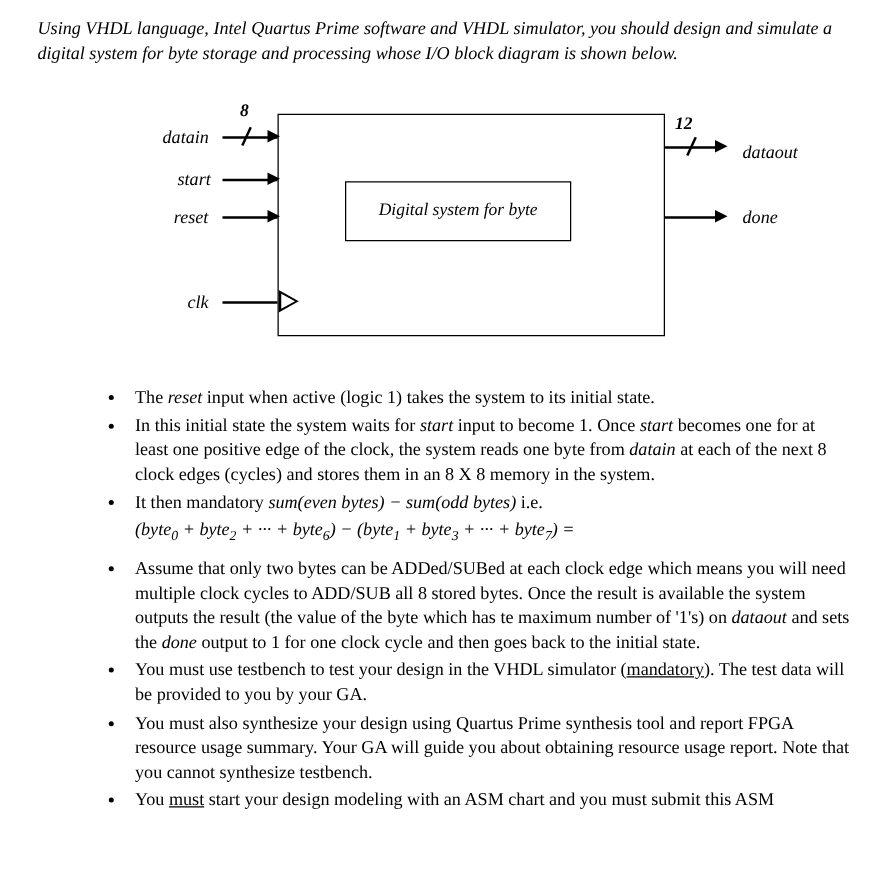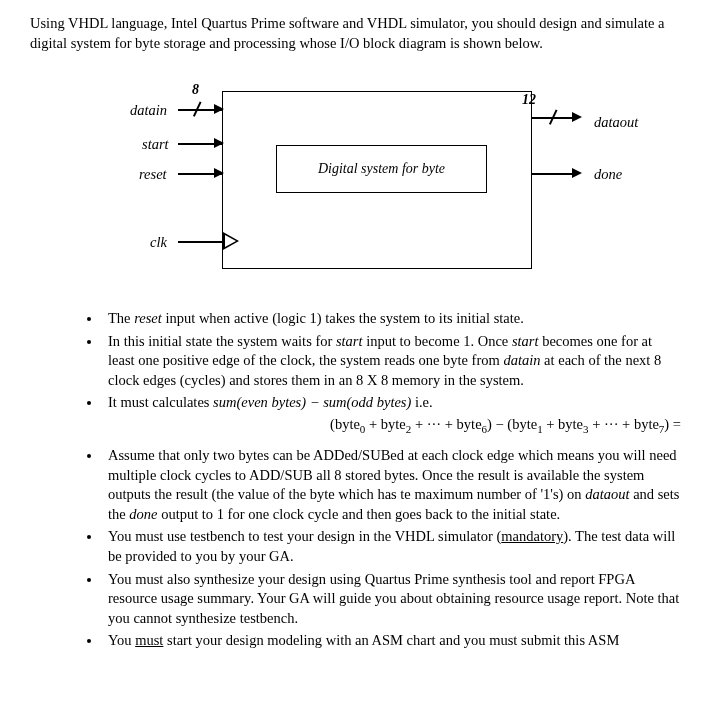--- a/index.html
+++ b/index.html
@@ -6,38 +6,38 @@
     body {
       width: 711px;
       height: 711px;
       background: #fff;
       font-family: "Times New Roman", serif;
       font-size: 14.5px;
       color: #000;
       padding: 14px 30px 10px 30px;
       line-height: 1.35;
     }
-    .paragraph { margin-bottom: 22px; }
+    .paragraph { margin-bottom: 22px; font-style: italic; }
     .diagram {
       position: relative;
       width: 520px;
       height: 216px;
       margin: 18px 0 18px 44px;
     }
     .main-box {
       position: absolute;
       top: 16px; left: 148px;
       width: 310px; height: 178px;
       border: 1.5px solid #000;
       background: #fff;
     }
     .inner-box {
       position: absolute;
       top: 70px; left: 202px;
-      width: 211px; height: 48px;
+      width: 181px; height: 48px;
       border: 1.5px solid #000;
       display: flex; flex-direction: column;
       align-items: center; justify-content: center;
       font-style: italic;
       font-size: 14px;
       line-height: 1.25;
     }
     .port-label {
       position: absolute;
       font-size: 14.5px;
@@ -93,21 +93,22 @@
     ul.bullets {
       list-style: disc;
       padding-left: 72px;
       margin-top: 4px;
     }
     ul.bullets li {
       margin-bottom: 3px;
       padding-left: 6px;
     }
     .eq {
-      text-align: right;
+      text-align: left;
+      font-style: italic;
       line-height: 1.3;
       padding: 2px 0;
     }
     .italic { font-style: italic; }
     .bold { font-weight: normal; }
     .underline { text-decoration: underline; }
     sub { font-size: 11px; }
   </style>
 </head>
 <body>
@@ -133,38 +134,38 @@
   <span class="port-label" style="top:90px;left:65px">reset</span>
   <div class="line" style="top:98px;left:104px;width:44px"></div>
   <div class="arrowhead-right" style="top:93px;left:140px"></div>
 
   <span class="port-label" style="top:158px;left:76px">clk</span>
   <div class="line" style="top:166px;left:104px;width:44px"></div>
   <div class="triangle" style="top:157px;left:149px"></div>
 
   <div class="line" style="top:42px;left:458px;width:44px"></div>
   <div class="slash" style="top:35px;left:472px"></div>
-  <span class="bus-label" style="top:16px;left:448px">12</span>
+  <span class="bus-label" style="top:16px;left:466px">12</span>
   <div class="arrowhead-right" style="top:37px;left:498px"></div>
   <span class="port-label" style="top:38px;left:520px">dataout</span>
 
   <div class="line" style="top:98px;left:458px;width:44px"></div>
   <div class="arrowhead-right" style="top:93px;left:498px"></div>
   <span class="port-label" style="top:90px;left:520px">done</span>
 </div>
 
 <ul class="bullets">
   <li>
     <span>The </span><span class="italic">reset</span><span> input when active (logic 1) takes the system to its initial state.</span>
   </li>
   <li>
     <span>In this initial state the system waits for </span><span class="italic">start</span><span> input to become 1. Once </span><span class="italic">start</span><span> becomes one for at least one positive edge of the clock, the system reads one byte from </span><span class="italic">datain</span><span> at each of the next 8 clock edges (cycles) and stores them in an 8 X 8 memory in the system.</span>
   </li>
   <li>
-    <span>It must calculates </span><span class="italic">sum(even bytes) − sum(odd bytes)</span><span> i.e.</span>
+    <span>It then mandatory </span><span class="italic">sum(even bytes) − sum(odd bytes)</span><span> i.e.</span>
     <div class="eq">
       <span>(byte</span><sub>0</sub><span> + byte</span><sub>2</sub><span> + ··· + byte</span><sub>6</sub><span>) − (byte</span><sub>1</sub><span> + byte</span><sub>3</sub><span> + ··· + byte</span><sub>7</sub><span>) =</span>
     </div>
   </li>
   <li style="margin-top:8px">
     <span>Assume that only two bytes can be ADDed/SUBed at each clock edge which means you will need multiple clock cycles to ADD/SUB all 8 stored bytes. Once the result is available the system outputs the result (the value of the byte which has te maximum number of '1's) on </span><span class="italic">dataout</span><span> and sets the </span><span class="italic">done</span><span> output to 1 for one clock cycle and then goes back to the initial state.</span>
   </li>
   <li>
     <span class="bold"><span>You must use testbench to test your design in the VHDL simulator (</span><span class="underline">mandatory</span><span>).</span></span><span> The test data will be provided to you by your GA.</span>
   </li>

